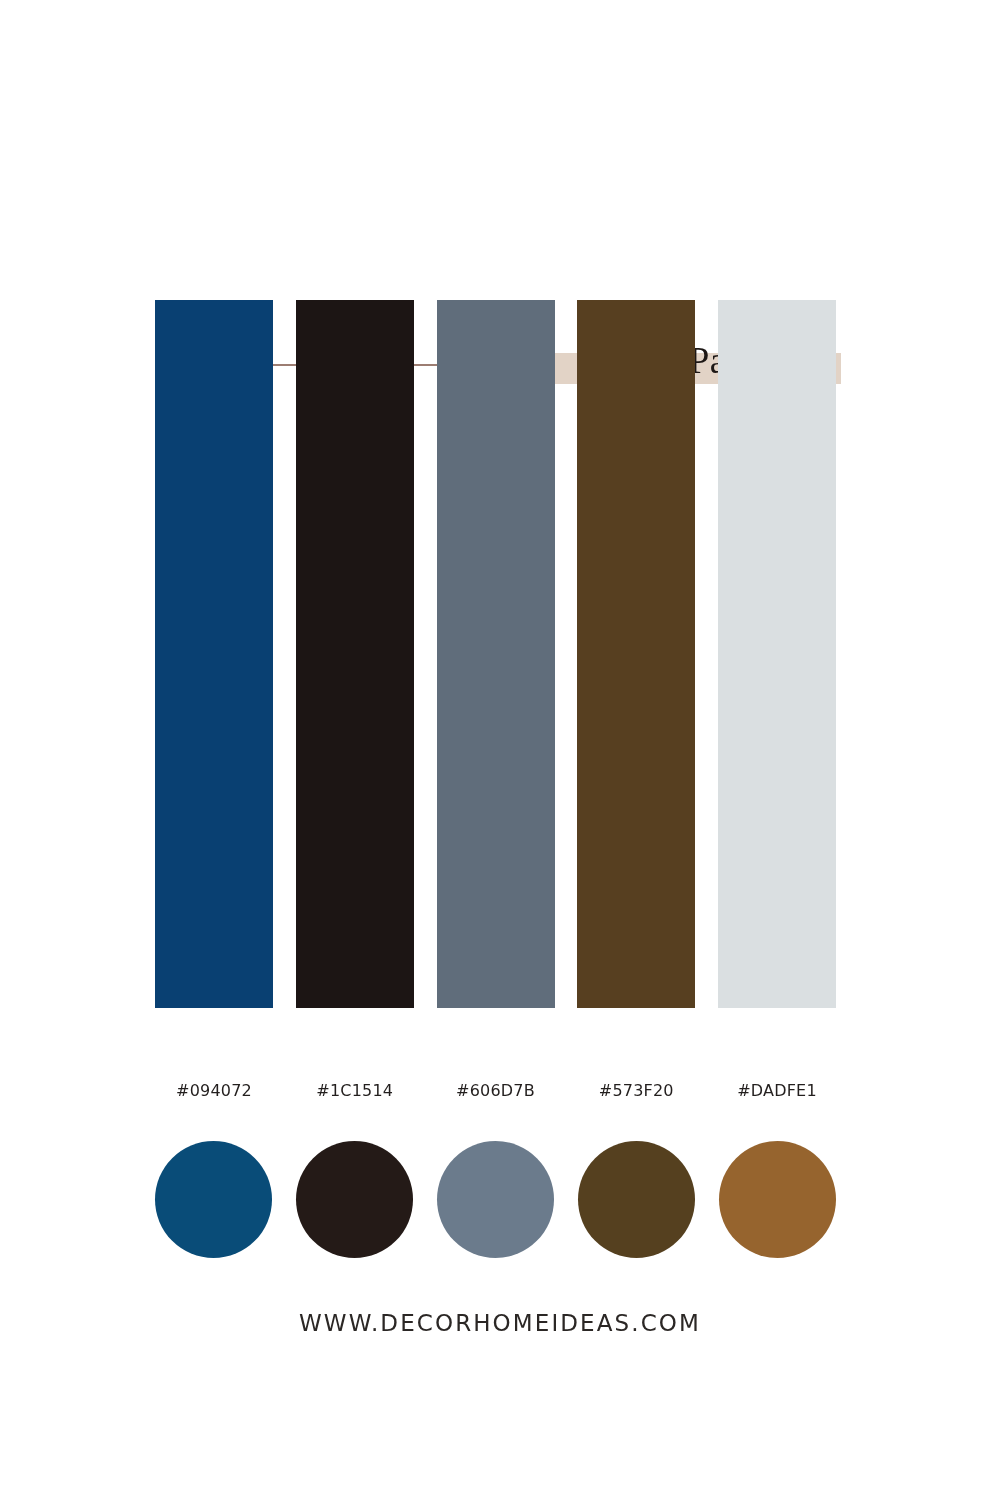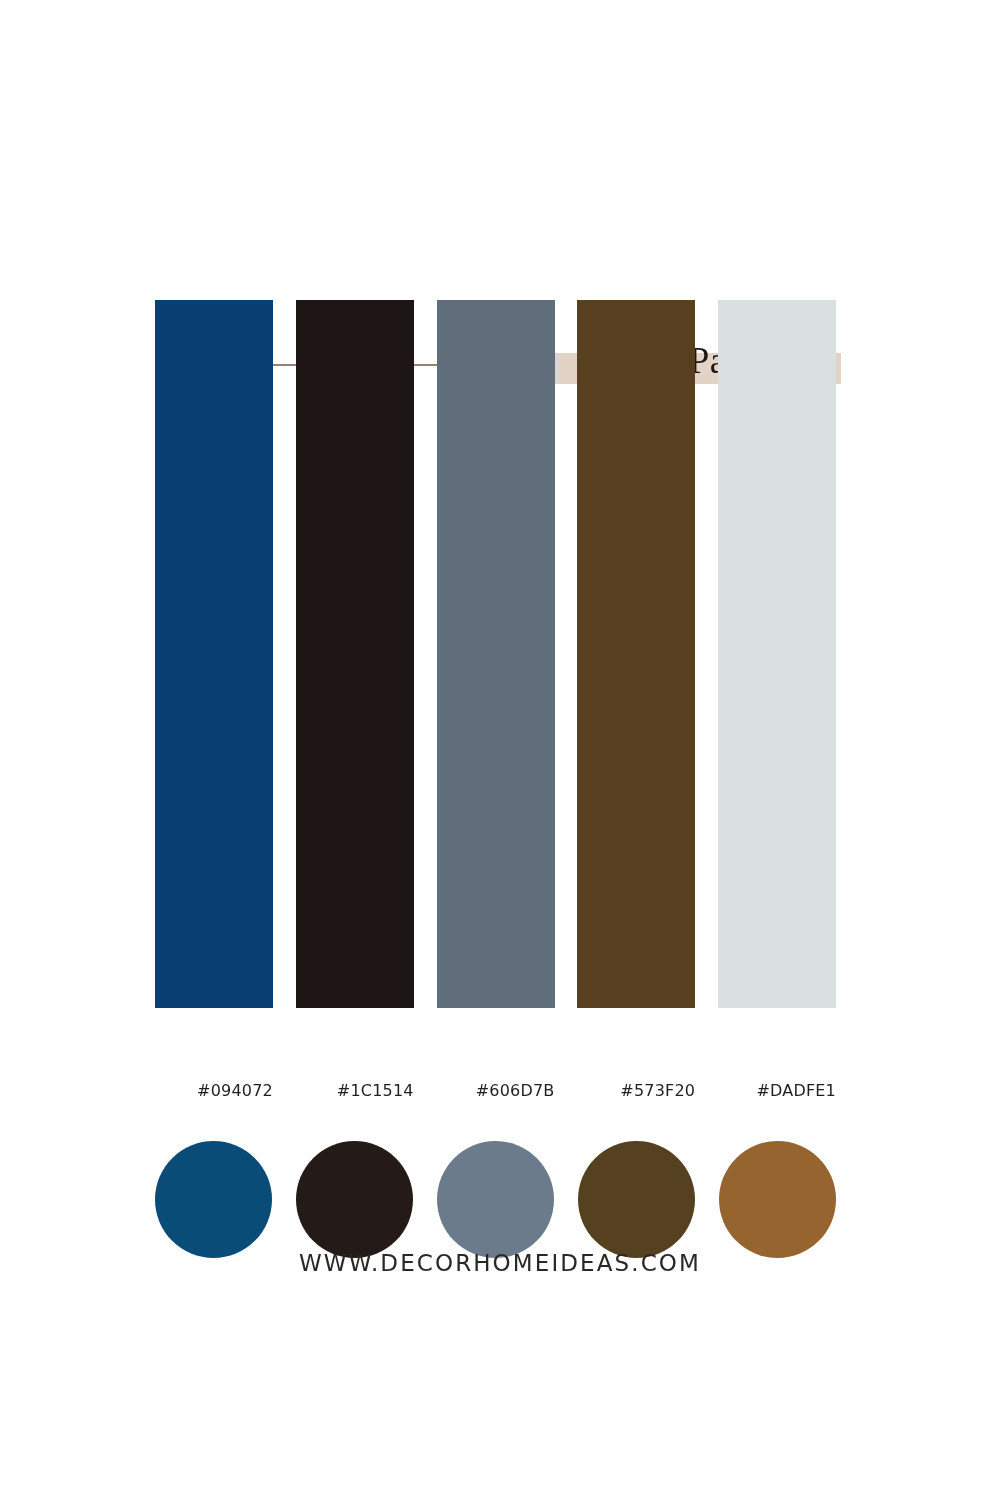--- a/index.html
+++ b/index.html
@@ -88,21 +88,21 @@
     left: 155px;
     top: 1078px;
     width: 681px;
     height: 26px;
     display: flex;
     justify-content: space-between;
   }
 
   .hex-label {
     width: 118px;
-    text-align: right;
+    text-align: center;
     font-family: "DejaVu Sans", "Liberation Sans", sans-serif;
     font-size: 16px;
     font-weight: 400;
     letter-spacing: 0.2px;
     color: #231f1e;
     line-height: 26px;
     white-space: nowrap;
   }
 
   
@@ -119,21 +119,21 @@
   .circle-swatch {
     width: 117px;
     height: 117px;
     border-radius: 50%;
   }
 
   
   .footer {
     position: absolute;
     left: 0;
-    top: 1250px;
+    top: 1310px;
     width: 1000px;
     text-align: center;
   }
 
   .footer-url {
     display: inline-block;
     font-family: "DejaVu Sans", "Liberation Sans", sans-serif;
     font-size: 23px;
     font-weight: 400;
     letter-spacing: 2.1px;

